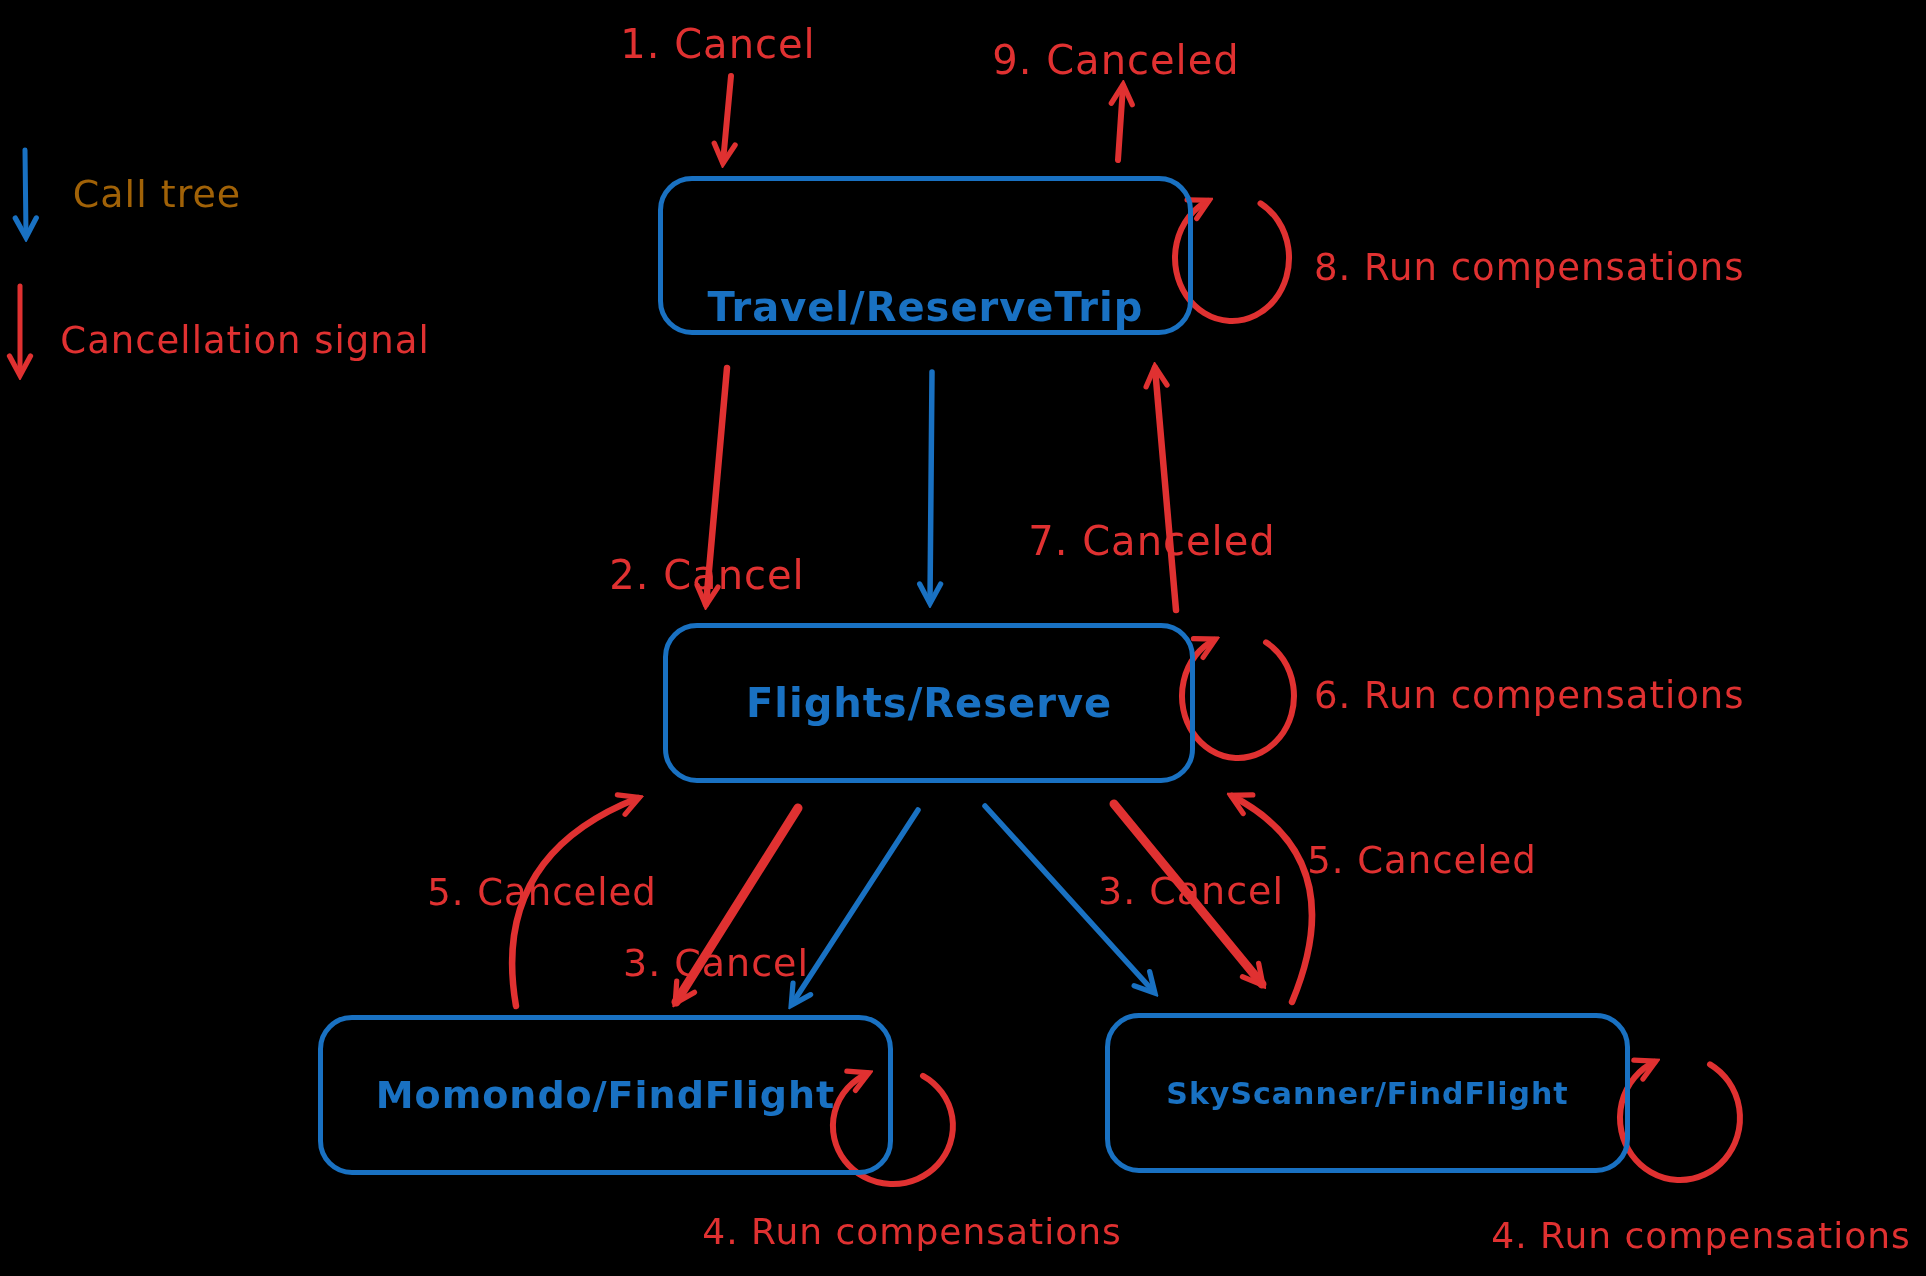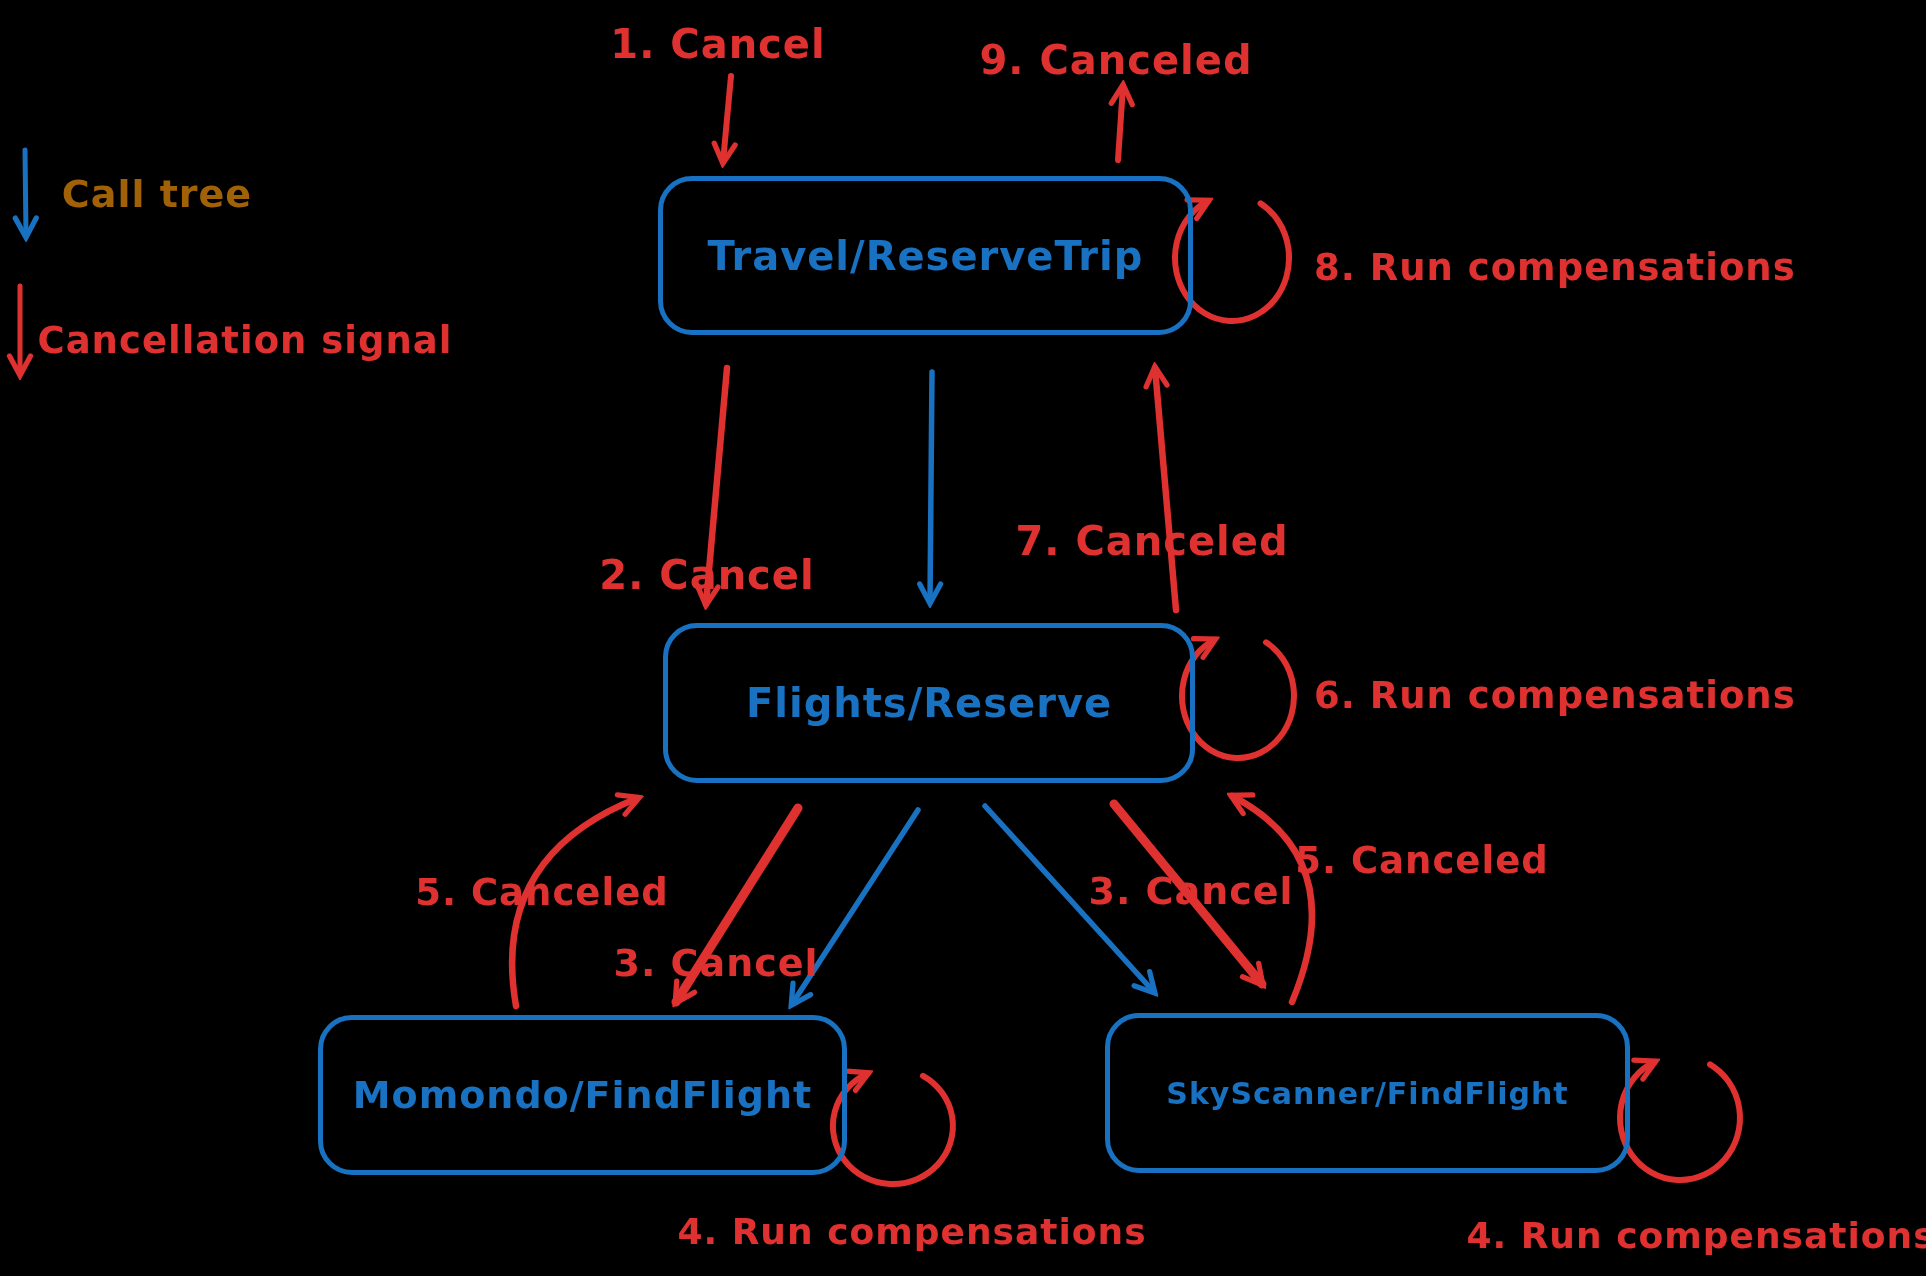--- a/index.html
+++ b/index.html
@@ -8,29 +8,29 @@
     font-family:"DejaVu Sans",sans-serif;
   }
   #diagram-svg{position:absolute;left:0;top:0;width:1926px;height:1276px;}
   .node{
     position:absolute;border:5px solid #1971c2;border-radius:34px;
     display:flex;align-items:center;justify-content:center;
     color:#1971c2;font-size:40px;font-weight:600;letter-spacing:1px;
     background:transparent;box-sizing:border-box;white-space:nowrap;
   }
   .lbl{
-    position:absolute;white-space:nowrap;font-weight:700;letter-spacing:1px;
+    position:absolute;white-space:nowrap;font-weight:400;letter-spacing:1px;
     transform:translate(-50%,-50%);font-size:37px;
   }
   .lbl.left-anchor{transform:translate(0,-50%);margin-left:8px;}
   .red{color:#e03131;}
   .blue{color:#a16207;}
-  .node-travel{left:658px;top:176px;width:535px;height:159px;}
+  .node-travel{left:658px;top:176px;width:535px;height:159px;align-items:flex-end;}
   .node-flights{left:663px;top:623px;width:532px;height:160px;}
-  .node-momondo{left:318px;top:1015px;width:529px;height:160px;font-size:38px;}
+  .node-momondo{left:318px;top:1015px;width:575px;height:160px;font-size:38px;}
   .node-skyscanner{left:1105px;top:1013px;width:525px;height:160px;font-size:30px;}
   .pos-step1{left:718px;top:44px;font-size:40px;}
   .pos-step9{left:1116px;top:44px;font-size:40px;margin-top:16px;}
   .pos-call-tree{left:157px;top:194px;font-size:38px;}
   .pos-cancel-signal{left:245px;top:333px;font-size:37px;margin-top:7px;}
   .pos-step2{left:707px;top:531px;font-size:40px;margin-top:44px;}
   .pos-step7{left:1152px;top:541px;font-size:40px;}
   .pos-step8{left:1306px;top:267px;}
   .pos-step6{left:1306px;top:695px;}
   .pos-step5l{left:542px;top:892px;}

